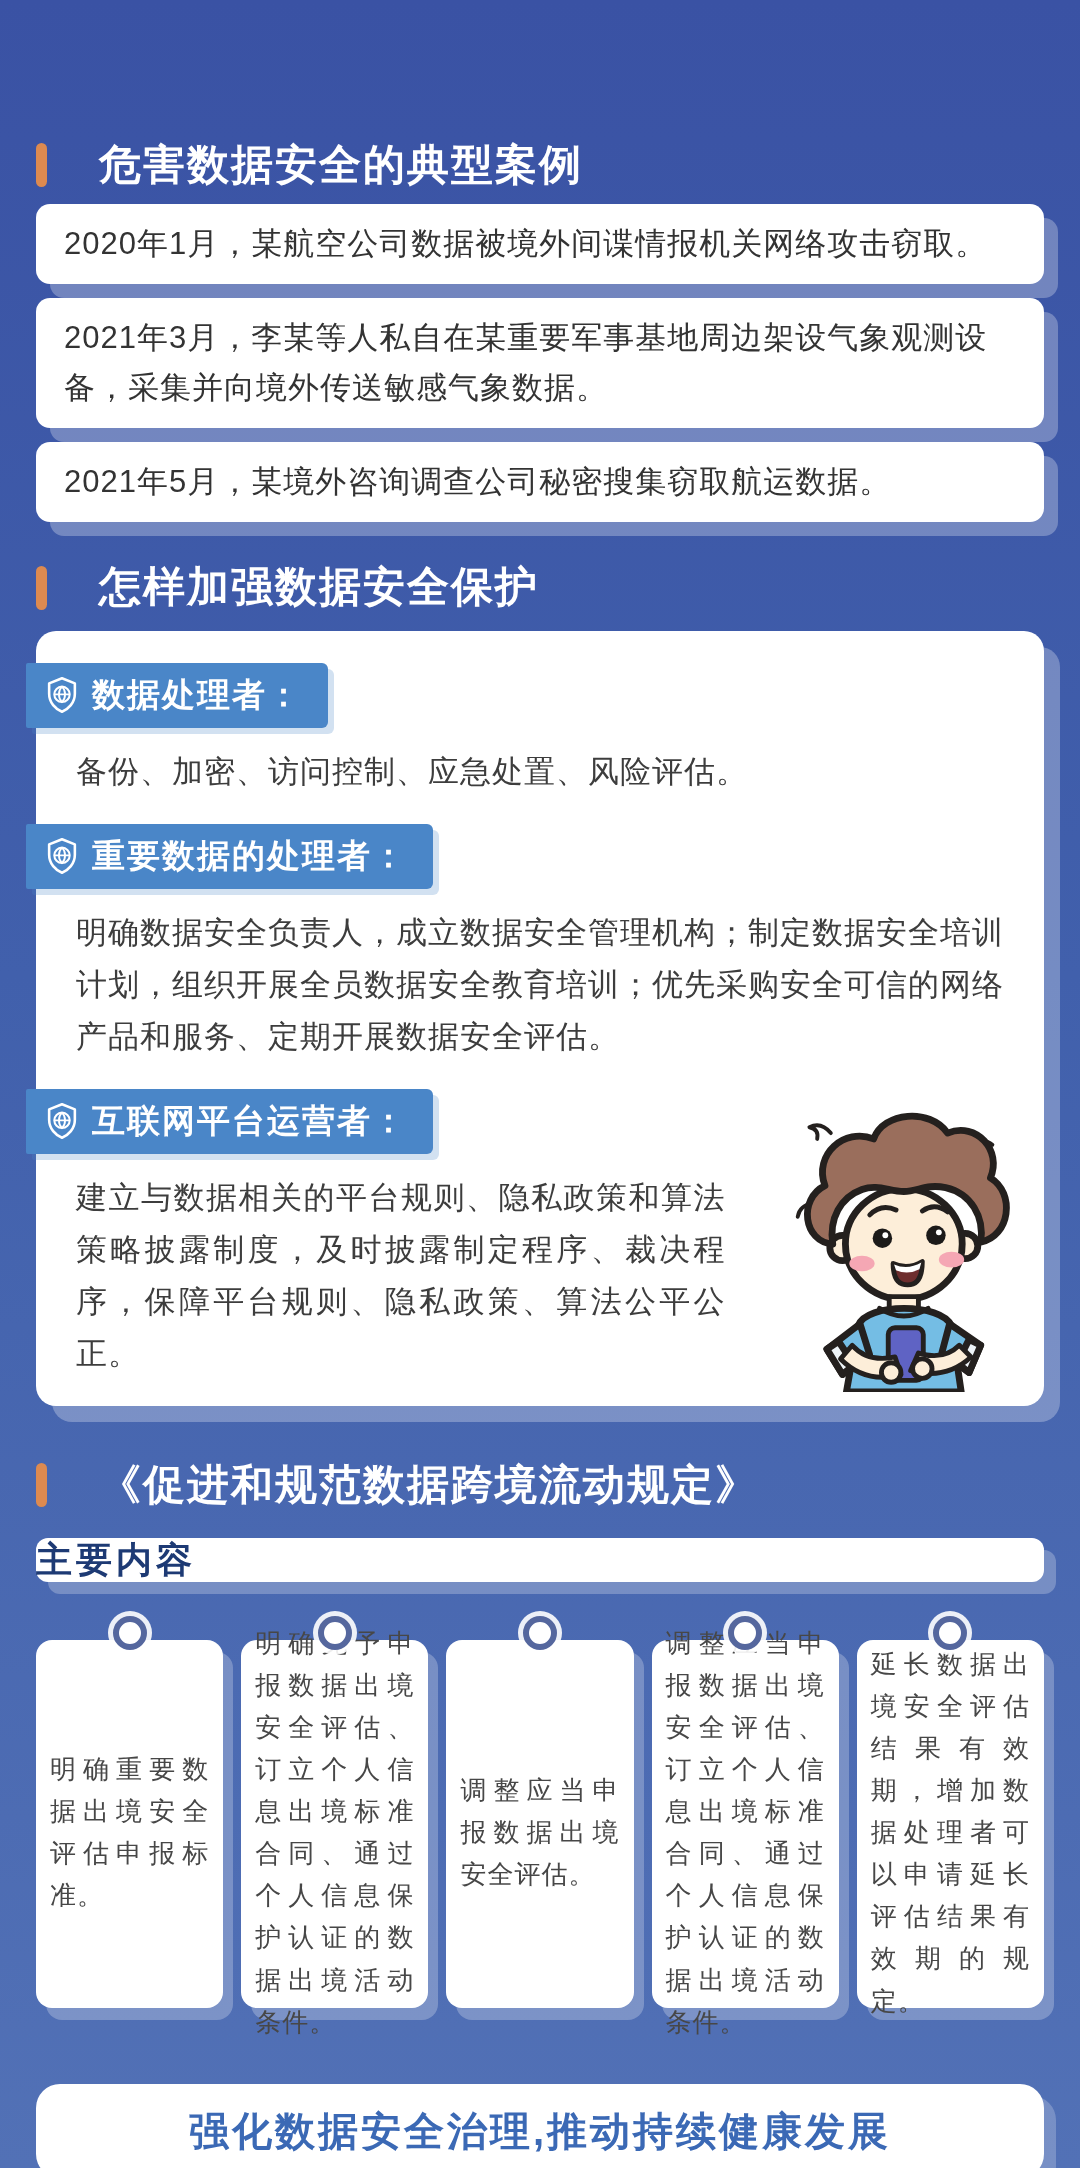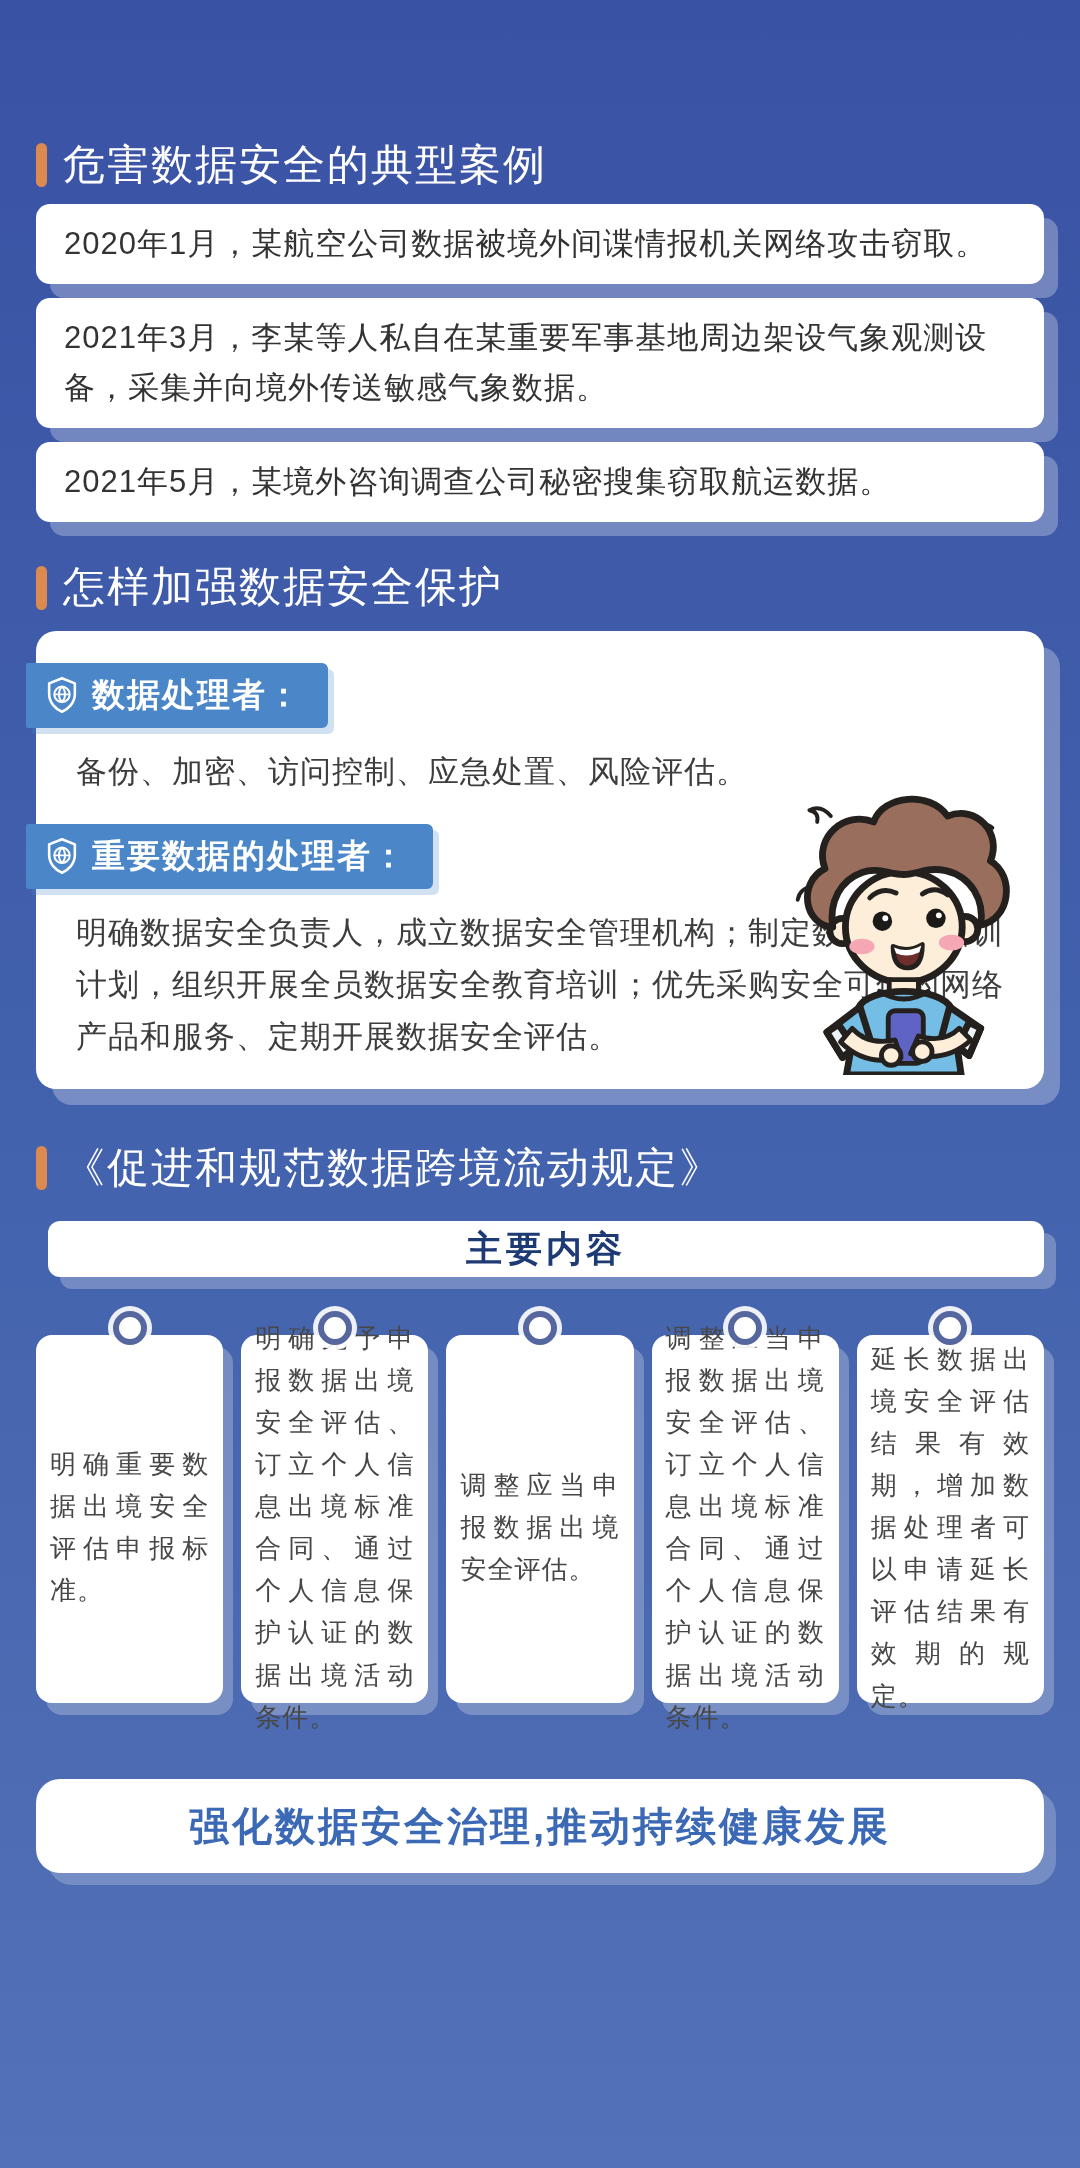--- a/index.html
+++ b/index.html
@@ -8,21 +8,21 @@
 
   .poster{
     position:relative; width:1080px; height:2168px; overflow:hidden;
     background:linear-gradient(180deg,#3a52a4 0%,#4160ac 45%,#5271b6 100%);
     padding:140px 36px 0 36px;
   }
 
   
   .sec-header{ display:flex; align-items:center; gap:16px; }
   .accent-bar{ width:11px; height:44px; border-radius:6px; background:#dd8a50; flex:0 0 auto; }
-  .sec-title{ color:#ffffff; font-size:42px; font-weight:normal; letter-spacing:2px; line-height:1.2; }
+  .sec-title{ color:#ffffff; font-size:42px; font-weight:bold; letter-spacing:2px; line-height:1.2;margin-left:36px; }
 
   
   .case-card{
     background:#ffffff; border-radius:14px; margin-top:14px;
     padding:15px 28px; box-shadow:14px 14px 0 rgba(255,255,255,0.28);
   }
   .case-card p{ font-size:31px; color:#333333; line-height:50px; letter-spacing:1px; }
 
   .sec2{ margin-top:40px; }
 
@@ -44,24 +44,23 @@
   .group p{
     margin-top:18px; font-size:31px; color:#3d3d3d; line-height:52px;
     letter-spacing:1px; text-align:justify;font-family:Liberation Serif, serif;
   }
   .group.narrow p{ width:70%; }
   .boy-illustration{ position:absolute; right:26px; bottom:14px; width:242px; height:292px; }
 
   
   .sec3{ margin-top:54px; }
   .subtitle-bar{
-    margin-top:28px; background:#ffffff; border-radius:12px; height:56px;
-    display:flex; align-items:center; justify-content:center;
+    margin-top:28px; background:#ffffff; border-radius:12px; height:44px;
+    display:flex; align-items:center; justify-content:flex-start;
     box-shadow:12px 12px 0 rgba(255,255,255,0.25);
-    margin-left:12px;
   }
   .subtitle-bar span{ color:#1d3a74; font-size:36px; font-weight:bold; letter-spacing:4px; }
 
   .tags{ display:flex; gap:18px; margin-top:58px; }
   .tag{
     position:relative; flex:1 1 0; height:368px; background:#ffffff; border-radius:16px;
     display:flex; align-items:center; justify-content:center;
     padding:36px 14px 20px 14px;
     box-shadow:10px 12px 0 rgba(255,255,255,0.25);
   }
@@ -127,20 +126,31 @@
           <svg class="shield" viewBox="0 0 24 28">
             <path d="M12 1 L22 5 V13 C22 20 17 25 12 27 C7 25 2 20 2 13 V5 Z" fill="none" stroke="#ffffff" stroke-width="2" stroke-linejoin="round"></path>
             <circle cx="12" cy="13.5" r="6" fill="none" stroke="#ffffff" stroke-width="1.6"></circle>
             <path d="M6 13.5 h12 M12 7.5 c-3.2 3 -3.2 9 0 12 c3.2 -3 3.2 -9 0 -12" stroke="#ffffff" stroke-width="1.4" fill="none"></path>
           </svg>
           <span>重要数据的处理者：</span>
         </div>
         <p>明确数据安全负责人，成立数据安全管理机构；制定数据安全培训计划，组织开展全员数据安全教育培训；优先采购安全可信的网络产品和服务、定期开展数据安全评估。</p>
       </div>
 
+      <div class="group narrow">
+        <div class="badge">
+          <svg class="shield" viewBox="0 0 24 28">
+            <path d="M12 1 L22 5 V13 C22 20 17 25 12 27 C7 25 2 20 2 13 V5 Z" fill="none" stroke="#ffffff" stroke-width="2" stroke-linejoin="round"></path>
+            <circle cx="12" cy="13.5" r="6" fill="none" stroke="#ffffff" stroke-width="1.6"></circle>
+            <path d="M6 13.5 h12 M12 7.5 c-3.2 3 -3.2 9 0 12 c3.2 -3 3.2 -9 0 -12" stroke="#ffffff" stroke-width="1.4" fill="none"></path>
+          </svg>
+          <span>互联网平台运营者：</span>
+        </div>
+        <p>建立与数据相关的平台规则、隐私政策和算法策略披露制度，及时披露制定程序、裁决程序，保障平台规则、隐私政策、算法公平公正。</p>
+      </div>
 
       <svg class="boy-illustration" viewBox="0 0 240 300">
         <g stroke="#24201e" stroke-width="7" stroke-linecap="round" stroke-linejoin="round">
 
           <path d="M52 34 q-10 -12 -22 -6 q10 2 8 12" fill="none" stroke-width="4"></path>
           <path d="M196 48 q12 -10 22 -2" fill="none" stroke-width="4"></path>
           <path d="M34 106 q-14 2 -16 14" fill="none" stroke-width="4"></path>
           <path d="M214 108 q14 4 14 16" fill="none" stroke-width="4"></path>
 
           <circle cx="64" cy="152" r="13" fill="#fdeed9"></circle>

